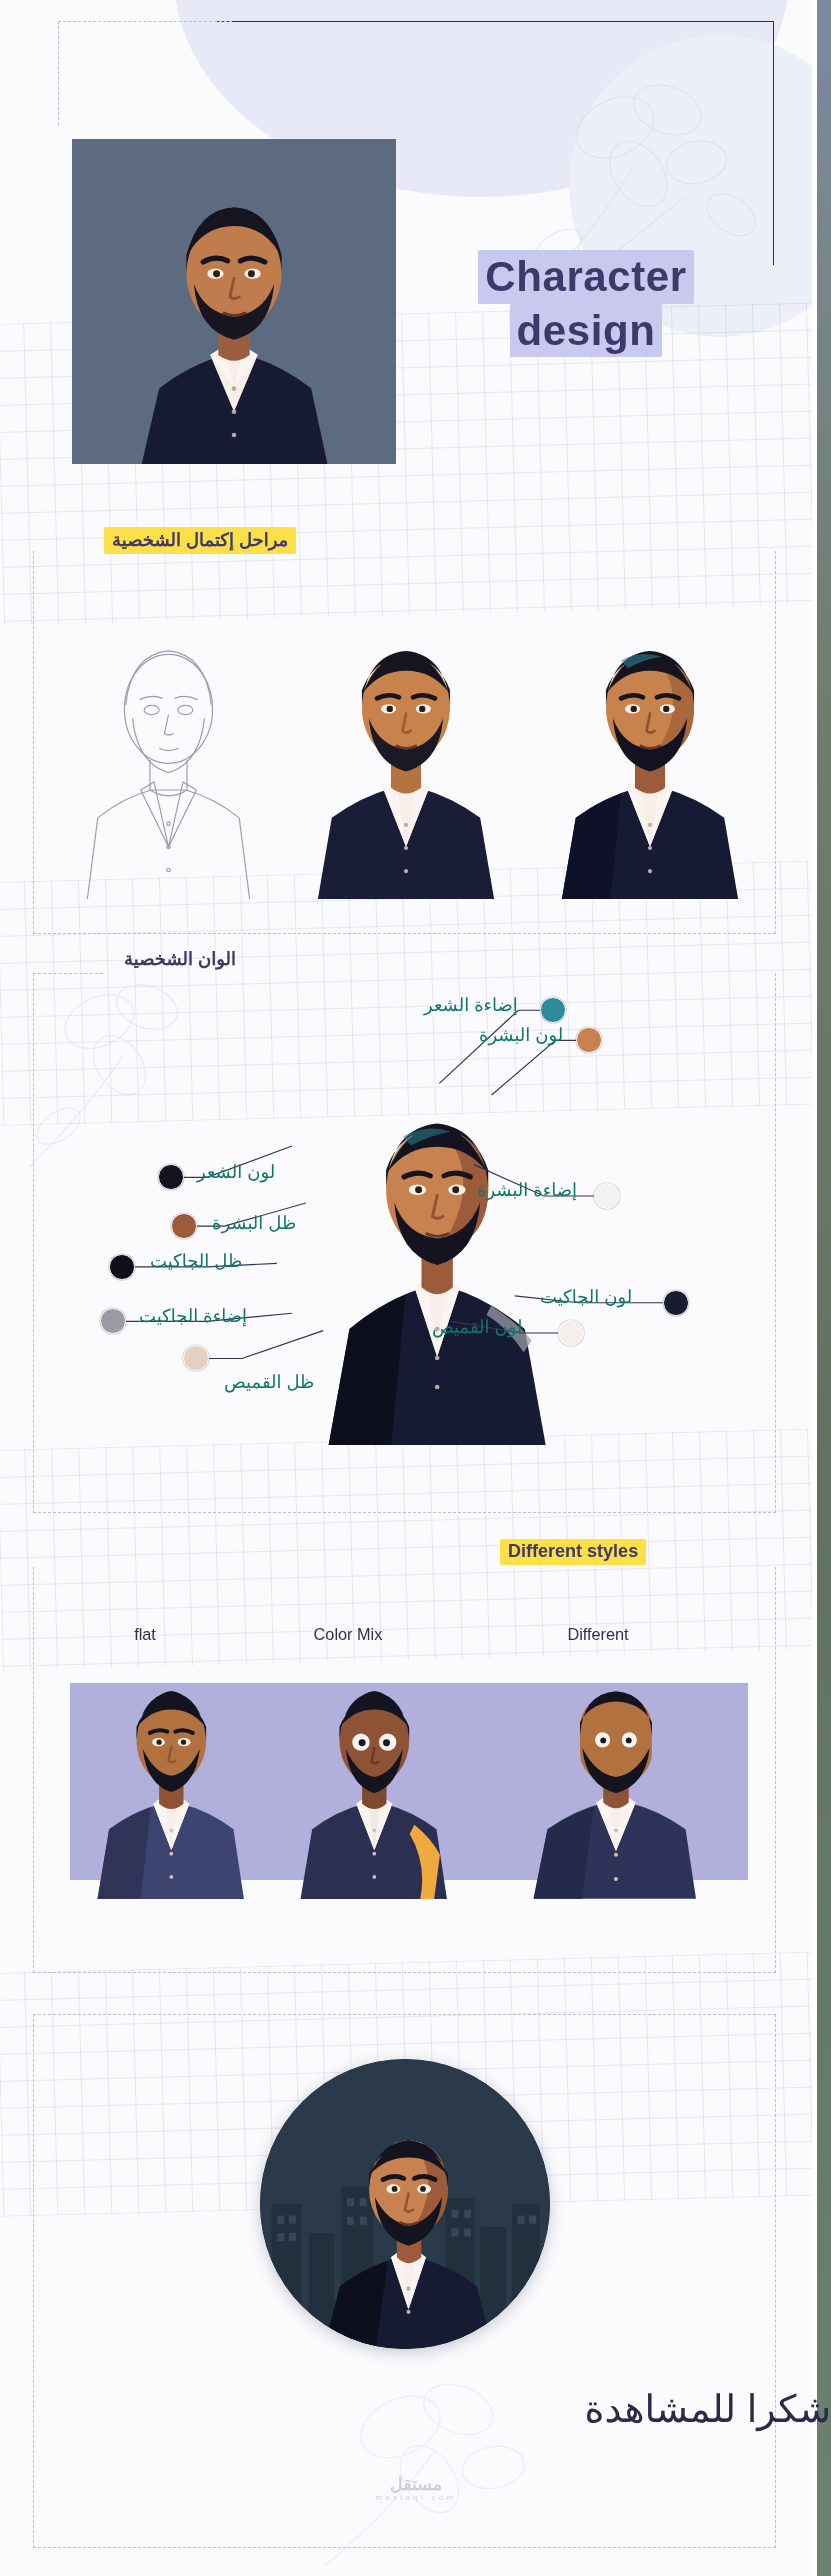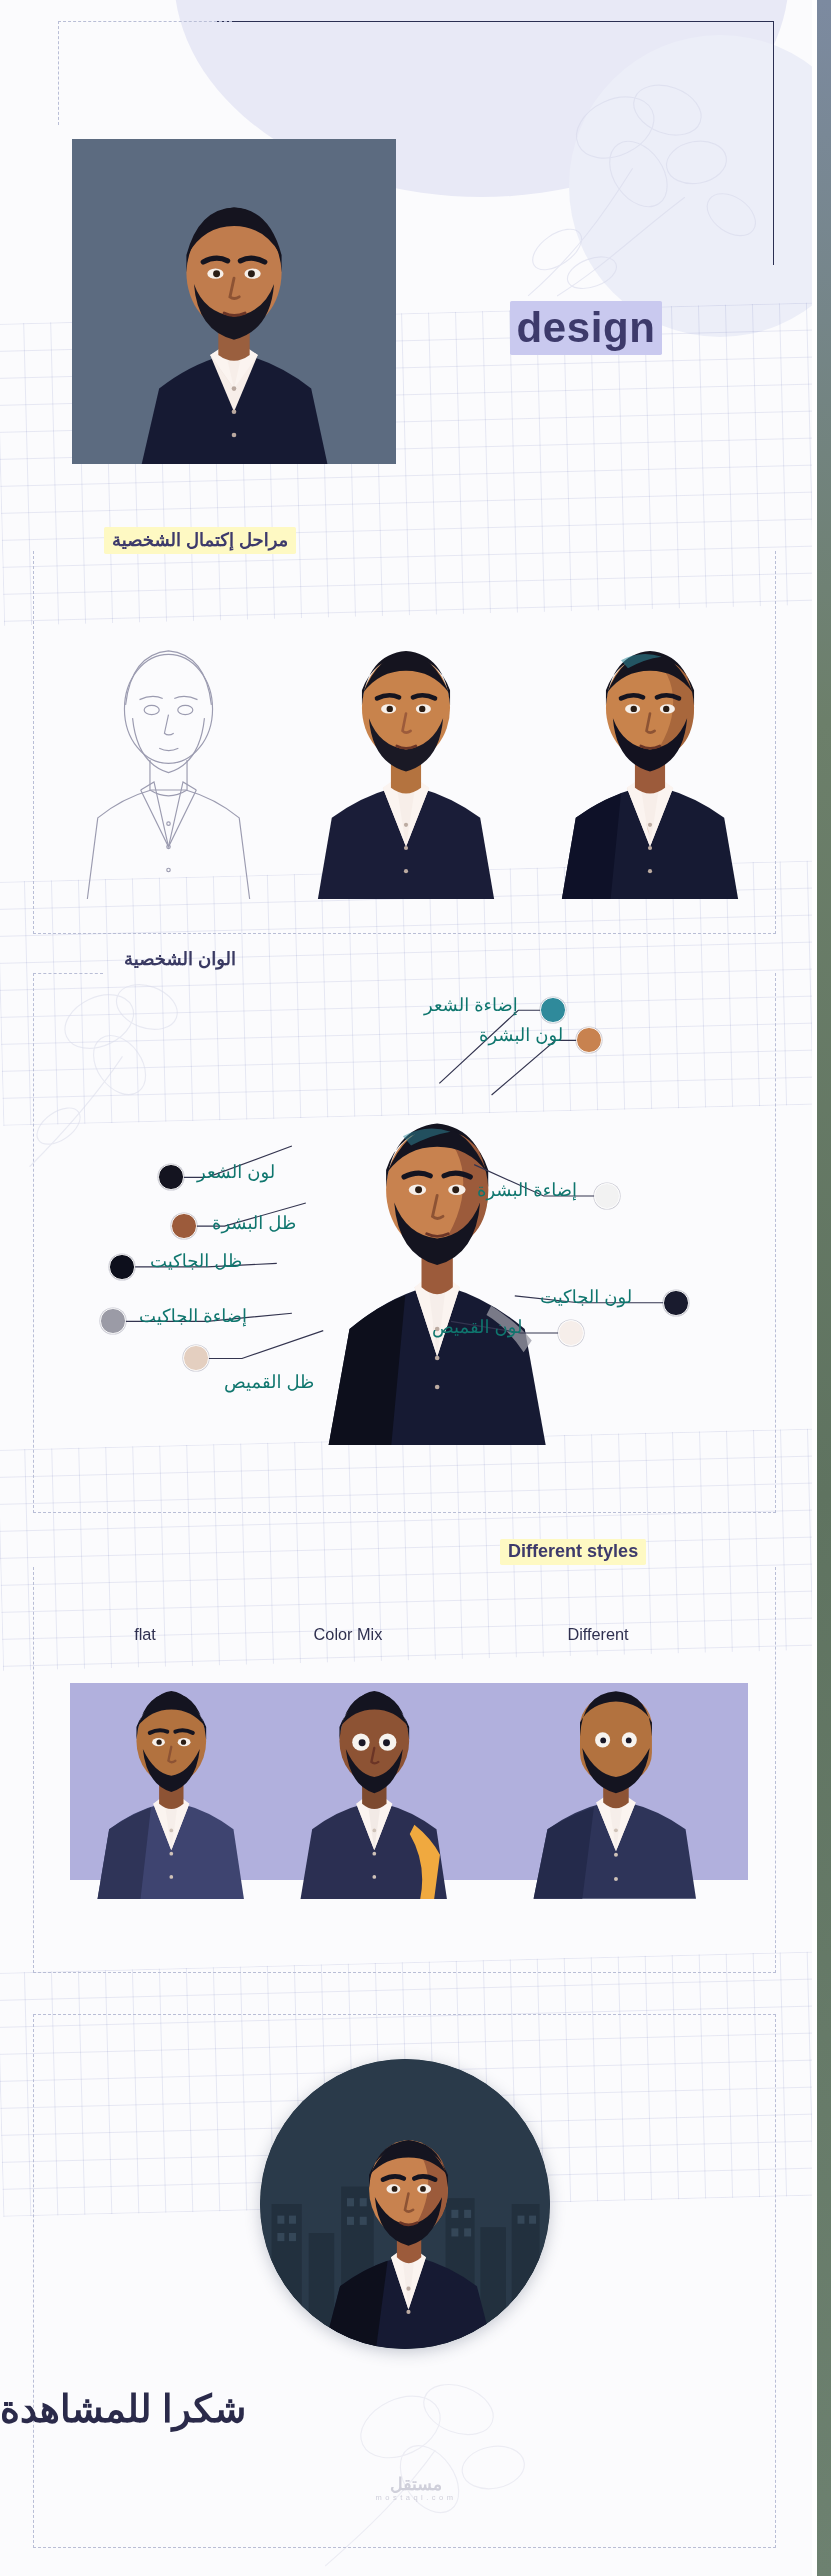--- a/index.html
+++ b/index.html
@@ -107,21 +107,21 @@
     display: inline-block;
     border-radius: 1.7px;
   }
 
   
   .sec-heading {
     position: absolute;
     font-size: 18px;
     font-weight: 700;
     color: #3d3a6b;
-    background: #fef9c3;
+    background: #fde047;
     padding: 2.3px 8.1px;
     border-radius: 1.7px;
     white-space: nowrap;
   }
   .sec-heading.plain {
     background: transparent;
     color: #3a3a63;
   }
 
   
@@ -174,23 +174,23 @@
     border-radius: 50%;
     overflow: hidden;
     background: radial-gradient(circle at 50% 35%, #3c5366 0%, #23313f 70%, #1a242f 100%);
     box-shadow: 0 3.5px 15px rgba(40,50,80,0.25);
   }
   .thanks-text {
     position: absolute;
     left: 0;
     top: 2387px;
     width: 831px;
-    text-align: left;
+    text-align: right;
     font-size: 38px;
-    font-weight: 700;
+    font-weight: 400;
     color: #2a2a4a;
     direction: rtl;
   }
   .watermark {
     position: absolute;
     left: 329px;
     top: 2474px;
     width: 174px;
     text-align: center;
     color: #cfcfda;
@@ -287,21 +287,21 @@
 
       <path d="M262 300 Q279 308 298 300" stroke="#6b3526" stroke-width="5" fill="none" stroke-linecap="round"></path>
 
       <circle cx="279" cy="430" r="4" fill="#b9a89f"></circle>
       <circle cx="279" cy="470" r="4" fill="#b9a89f"></circle>
       <circle cx="279" cy="510" r="4" fill="#b9a89f"></circle>
     </svg>
   </div>
 
   <div class="hero-title">
-    <br>
+    <span class="hl">Character</span><br>
     <span class="hl">design</span>
   </div>
 
   <div class="sec-heading" style="left:104px;top:527px;">مراحل إكتمال الشخصية</div>
 
   <div class="dash-box" style="left:32.5px;top:551px;width:743px;height:383px;border-top:none;"></div>
 
   <div class="stage-sketch" style="left:64px;top:586px;width:209px;height:313px;">
     <svg width="209" height="313" viewBox="0 0 360 540" fill="none" stroke="#9b9bb0" stroke-width="2">
       <path d="M40 540 L58 400 Q100 366 150 352 L210 352 Q260 366 302 400 L320 540"></path>

